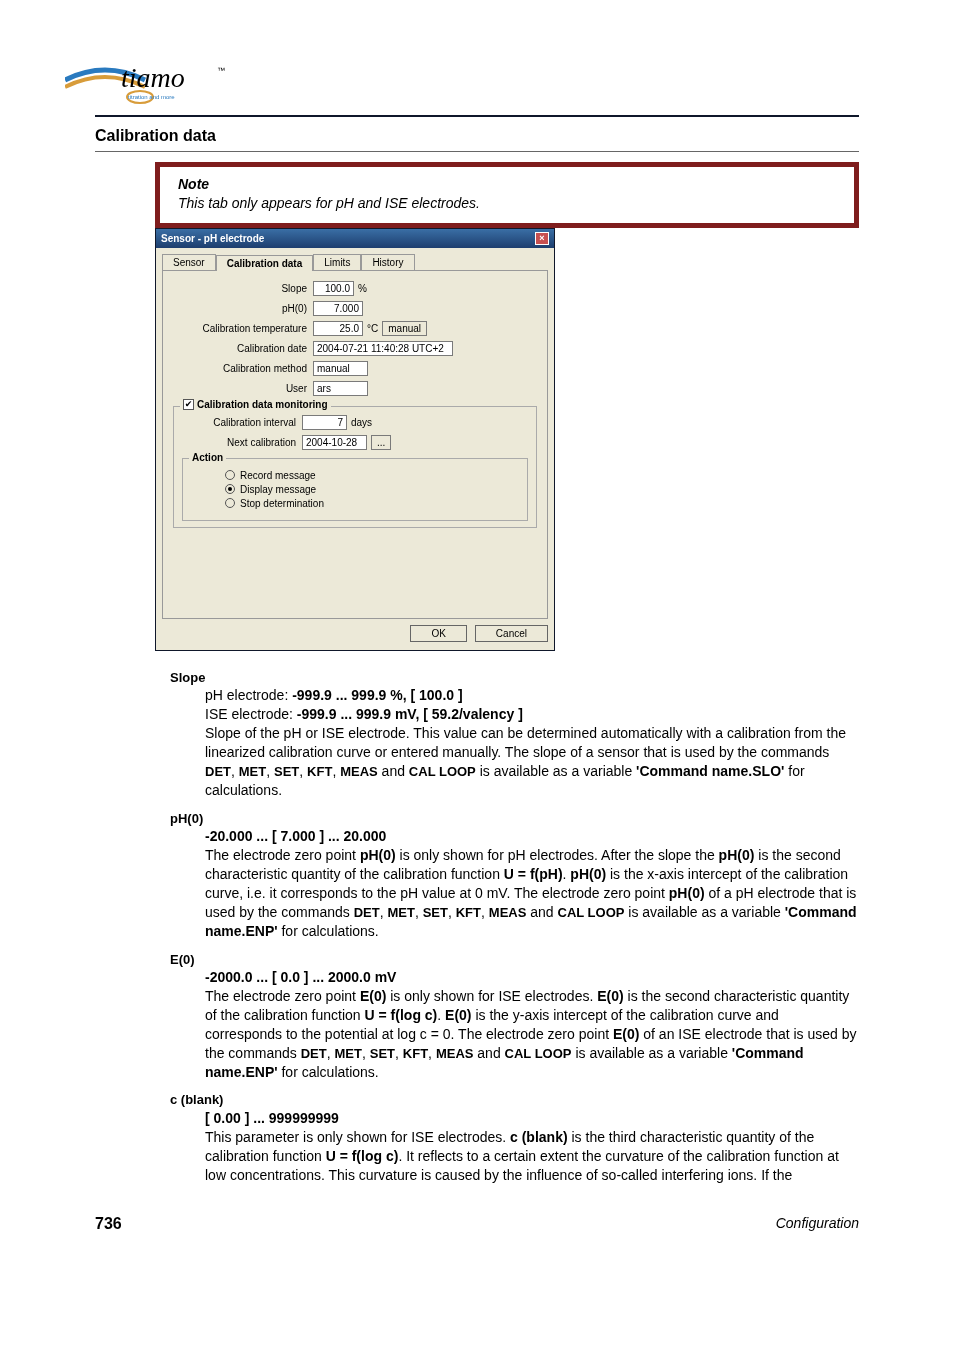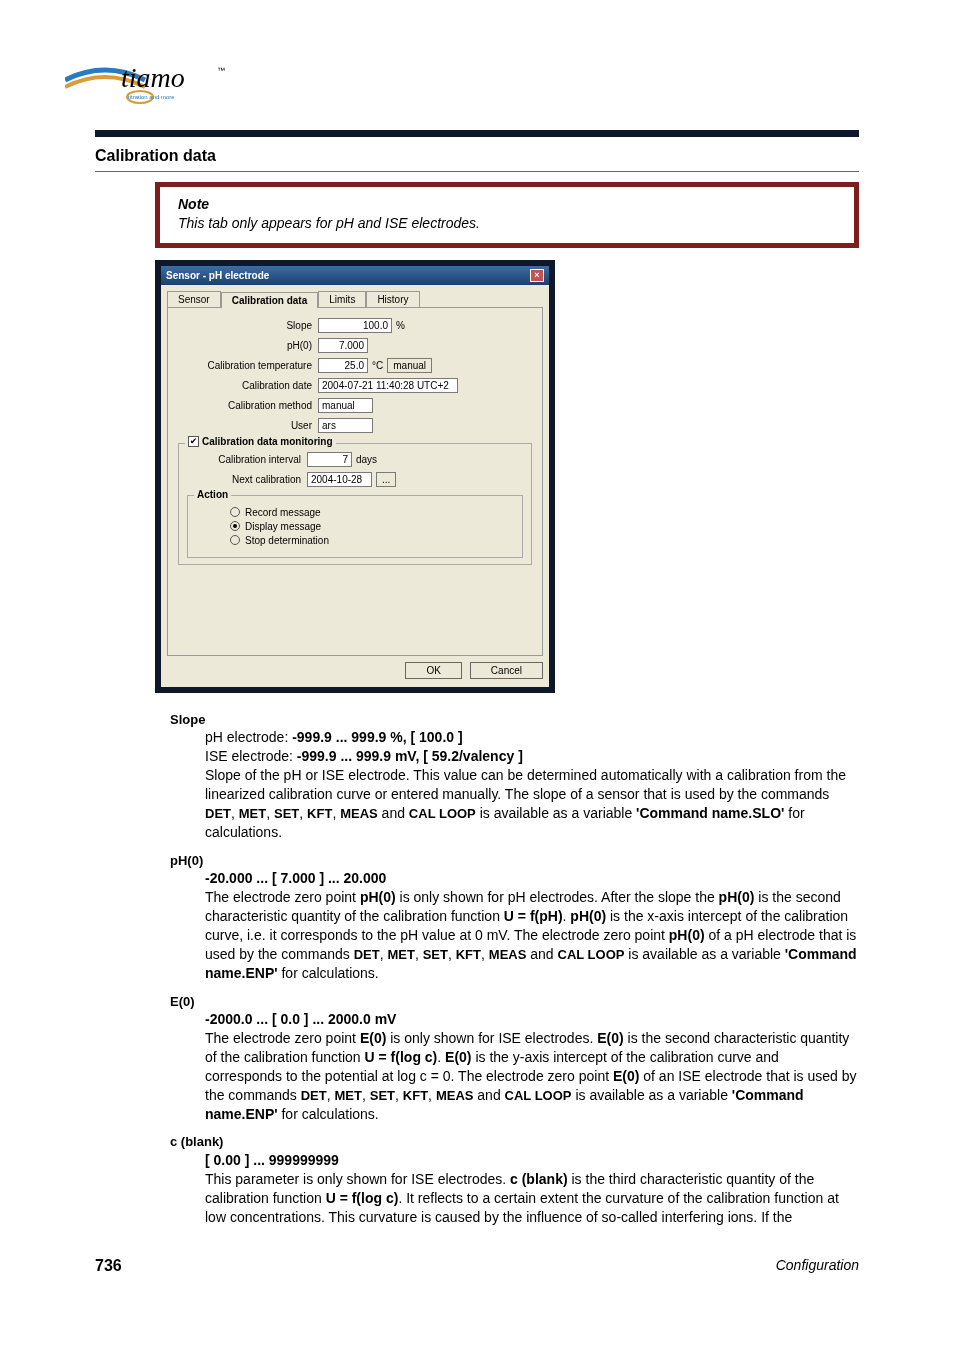--- a/index.html
+++ b/index.html
@@ -9,22 +9,22 @@
     font-family: Arial, Helvetica, sans-serif;
     background: #fff;
     color: #000;
     width: 954px;
   }
   .page {
     padding: 55px 95px 40px 95px;
     position: relative;
   }
   .logo-bar {
-    border-bottom: 7px solid #0f172a;
-    padding-bottom: 20px;
+    border-bottom: 2px solid #0f172a;
+    padding-bottom: 5px;
     margin-bottom: 8px;
   }
   .logo {
     margin-left: -30px;
   }
   .logo svg { display: block; }
   .section-title {
     font-weight: bold;
     font-size: 16px;
     border-bottom: 1px solid #666;
@@ -42,23 +42,23 @@
   .note-title {
     font-weight: bold;
     font-style: italic;
   }
   .note-text {
     font-style: italic;
   }
   
   .dialog {
     margin-left: 60px;
-    margin-top: 12px;
+    margin-top: 0;
     width: 400px;
-    border: 6px solid #0f172a;
+    border: 1px solid #0f172a;
     background: #ece9d8;
     font-family: Tahoma, Arial, sans-serif;
     font-size: 10px;
   }
   .titlebar {
     background: linear-gradient(#3a6ea5,#1d3e6e);
     color: #fff;
     font-weight: bold;
     padding: 3px 5px;
     display: flex;
@@ -266,21 +266,21 @@
     <div class="tabs">
       <div class="tab">Sensor</div>
       <div class="tab active">Calibration data</div>
       <div class="tab">Limits</div>
       <div class="tab">History</div>
     </div>
     <div class="tab-body">
 
       <div class="form-row">
         <div class="form-label">Slope</div>
-        <div class="field" style="width:74px">100.0</div>
+        <div class="field" style="width:41px">100.0</div>
         <div class="unit">%</div>
       </div>
       <div class="form-row">
         <div class="form-label">pH(0)</div>
         <div class="field" style="width:50px">7.000</div>
       </div>
       <div class="form-row">
         <div class="form-label">Calibration temperature</div>
         <div class="field" style="width:50px">25.0</div>
         <div class="unit">°C</div>

